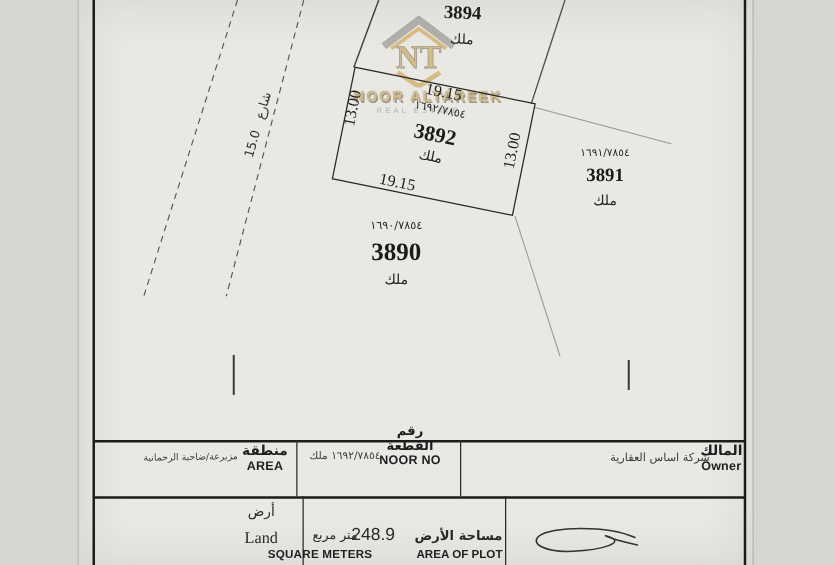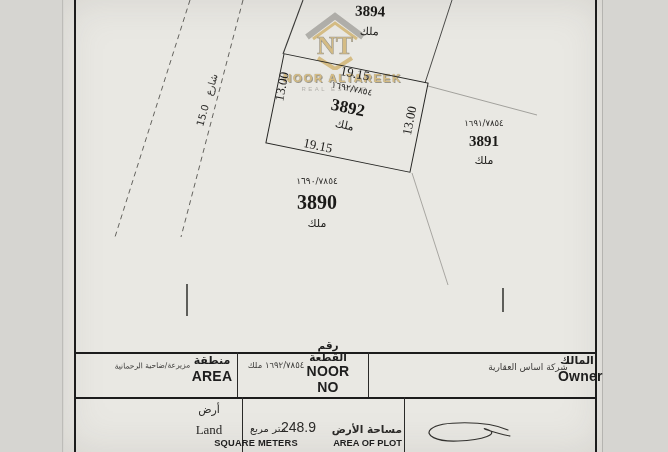--- a/index.html
+++ b/index.html
@@ -40,21 +40,21 @@
 
   
   .watermark{position:absolute;left:208px;top:12px;width:104px;text-align:center;opacity:.62;}
   .wm-name{font-size:11.5px;font-weight:bold;letter-spacing:1.6px;color:#c9a24b;
            text-shadow:0 0 1px #5a5648,1px 1px 0 #6b675a;margin-top:2px;white-space:nowrap;}
   .wm-tag{font-size:6px;letter-spacing:2.5px;color:#8f8d88;margin-top:2px;}
 
   
   .t{position:absolute;line-height:1.15;}
   .lbl-ar{font-family:"DejaVu Sans",sans-serif;font-weight:bold;font-size:11px;text-align:center;}
-  .lbl-en{font-weight:bold;font-size:14px;text-align:center;letter-spacing:.2px;}
+  .lbl-en{font-weight:bold;font-size:10px;text-align:center;letter-spacing:.2px;}
   .val-ar{font-family:"DejaVu Sans",sans-serif;color:#3d3c3a;}
   .serif{font-family:"Liberation Serif","DejaVu Serif",serif;}
 </style>
 </head>
 <body>
 
 <div class="page">
   <div class="paper"></div>
 
   <div class="map">

